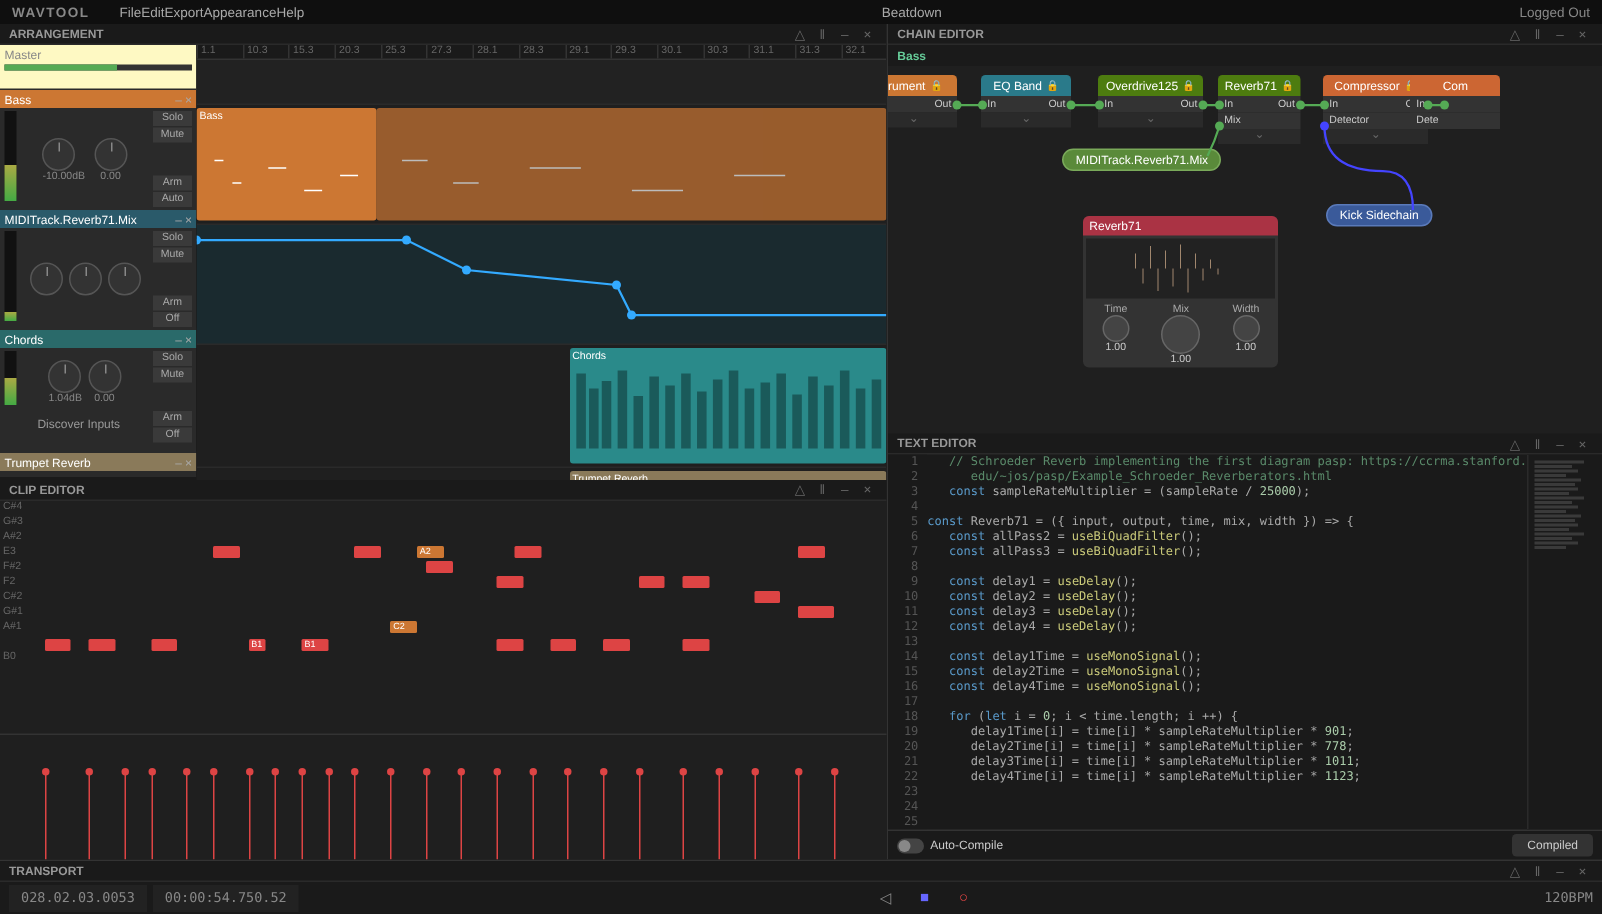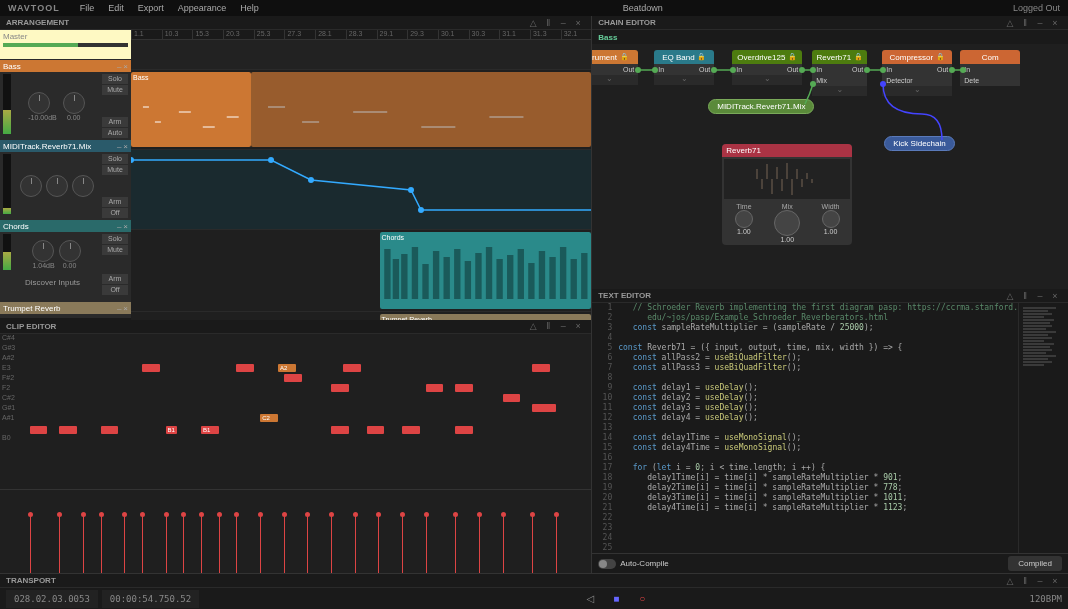--- a/index.html
+++ b/index.html
@@ -1,19 +1,19 @@
 <!DOCTYPE html>
 <html><head>
 <meta charset="utf-8">
 <style>
 * { margin: 0; padding: 0; box-sizing: border-box; }
 body { background: #1a1a1a; color: #ccc; font-family: Arial, sans-serif; font-size: 10px; width: 1068px; height: 609px; overflow: hidden; display: flex; flex-direction: column; }
 .menubar { height: 16px; background: #0f0f0f; display: flex; align-items: center; padding: 0 8px; font-size: 9px; }
 .menubar .logo { color: #888; font-weight: bold; margin-right: 20px; letter-spacing: 1px; }
-.menubar .menu-item { margin-right: 14px; cursor: pointer; color: #aaa; }
+.menubar .menu-item { cursor: pointer; color: #aaa; }
 .menubar .center { flex: 1; text-align: center; color: #aaa; }
 .menubar .right { color: #888; }
 .main { flex: 1; display: flex; overflow: hidden; }
 .left-col { flex: 0.62; display: flex; flex-direction: column; border-right: 1px solid #333; }
 .right-col { flex: 0.38; display: flex; flex-direction: column; }
 .panel-header { height: 14px; background: #1a1a1a; display: flex; align-items: center; padding: 0 6px; font-size: 8px; color: #999; border-bottom: 1px solid #2a2a2a; }
 .panel-header .title { flex: 1; font-weight: bold; }
 .panel-header .title.green { color: #66cc99; }
 .panel-header .icon-btn { width: 14px; height: 10px; display: flex; align-items: center; justify-content: center; cursor: pointer; color: #666; font-size: 9px; margin-left: 1px; }
 .arrangement { flex: 1.2; display: flex; flex-direction: column; overflow: hidden; }
@@ -478,21 +478,21 @@
             </div>
           <div class="node-ports">
               <span>In</span>
               <span>Out</span>
             </div>
           <div class="node-ports">
               <span>Detector</span>
             </div>
           <div class="node-expand">⌄</div>
         </div>
-        <div class="node darkorange" style="left:368px;top:4px;width:60px;">
+        <div class="node darkorange" style="left:348px;top:4px;width:60px;">
           <div class="node-top">
               <span>Com</span>
             </div>
           <div class="node-ports">
               <span>In</span>
             </div>
           <div class="node-ports">
               <span>Dete</span>
             </div>
         </div>
@@ -608,20 +608,21 @@
             <div><span class="kw">const</span> Reverb71 = ({ input, output, time, mix, width }) =&gt; {</div>
             <div>   <span class="kw">const</span> allPass2 = <span class="fn">useBiQuadFilter</span>();</div>
             <div>   <span class="kw">const</span> allPass3 = <span class="fn">useBiQuadFilter</span>();</div>
             <div>&nbsp;</div>
             <div>   <span class="kw">const</span> delay1 = <span class="fn">useDelay</span>();</div>
             <div>   <span class="kw">const</span> delay2 = <span class="fn">useDelay</span>();</div>
             <div>   <span class="kw">const</span> delay3 = <span class="fn">useDelay</span>();</div>
             <div>   <span class="kw">const</span> delay4 = <span class="fn">useDelay</span>();</div>
             <div>&nbsp;</div>
             <div>   <span class="kw">const</span> delay1Time = <span class="fn">useMonoSignal</span>();</div>
+            <div>   <span class="kw">const</span> delay2Time = <span class="fn">useMonoSignal</span>();</div>
             <div>   <span class="kw">const</span> delay4Time = <span class="fn">useMonoSignal</span>();</div>
             <div>&nbsp;</div>
             <div>   <span class="kw">for</span> (<span class="kw">let</span> i = <span class="num">0</span>; i &lt; time.length; i ++) {</div>
             <div>      delay1Time[i] = time[i] * sampleRateMultiplier * <span class="num">901</span>;</div>
             <div>      delay2Time[i] = time[i] * sampleRateMultiplier * <span class="num">778</span>;</div>
             <div>      delay3Time[i] = time[i] * sampleRateMultiplier * <span class="num">1011</span>;</div>
             <div>      delay4Time[i] = time[i] * sampleRateMultiplier * <span class="num">1123</span>;</div>
           </div>
         <div class="minimap">
           <div class="minimap-content">

